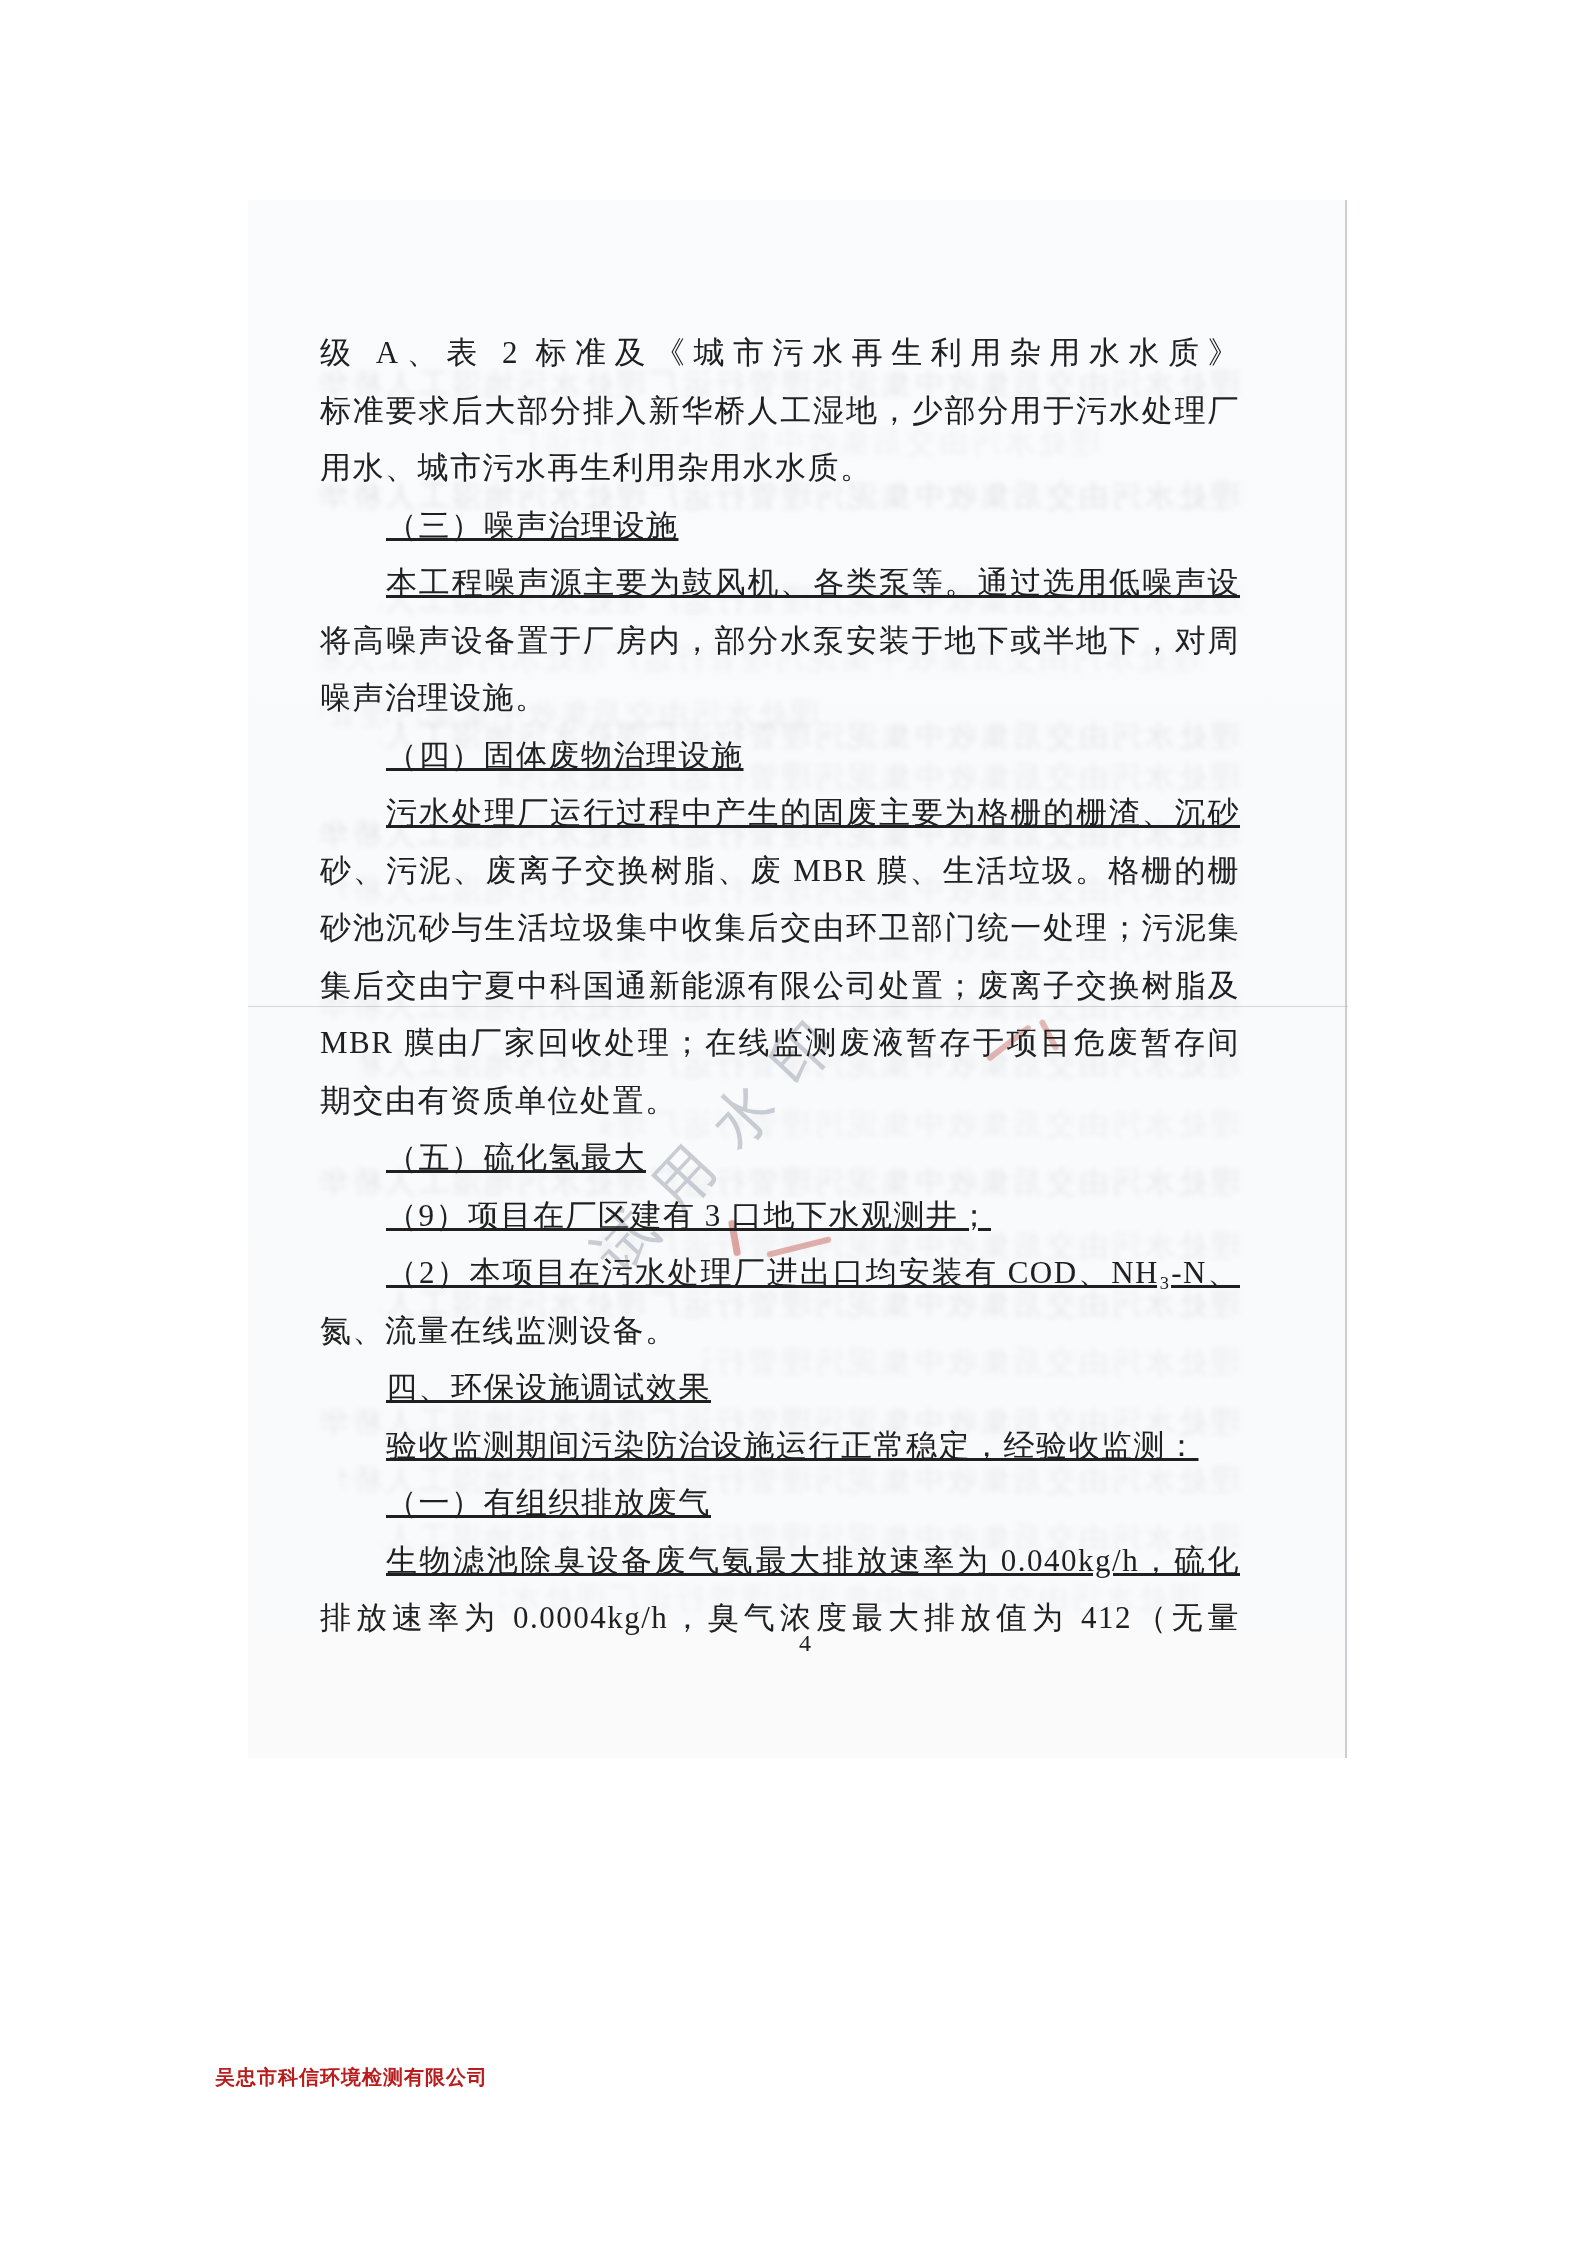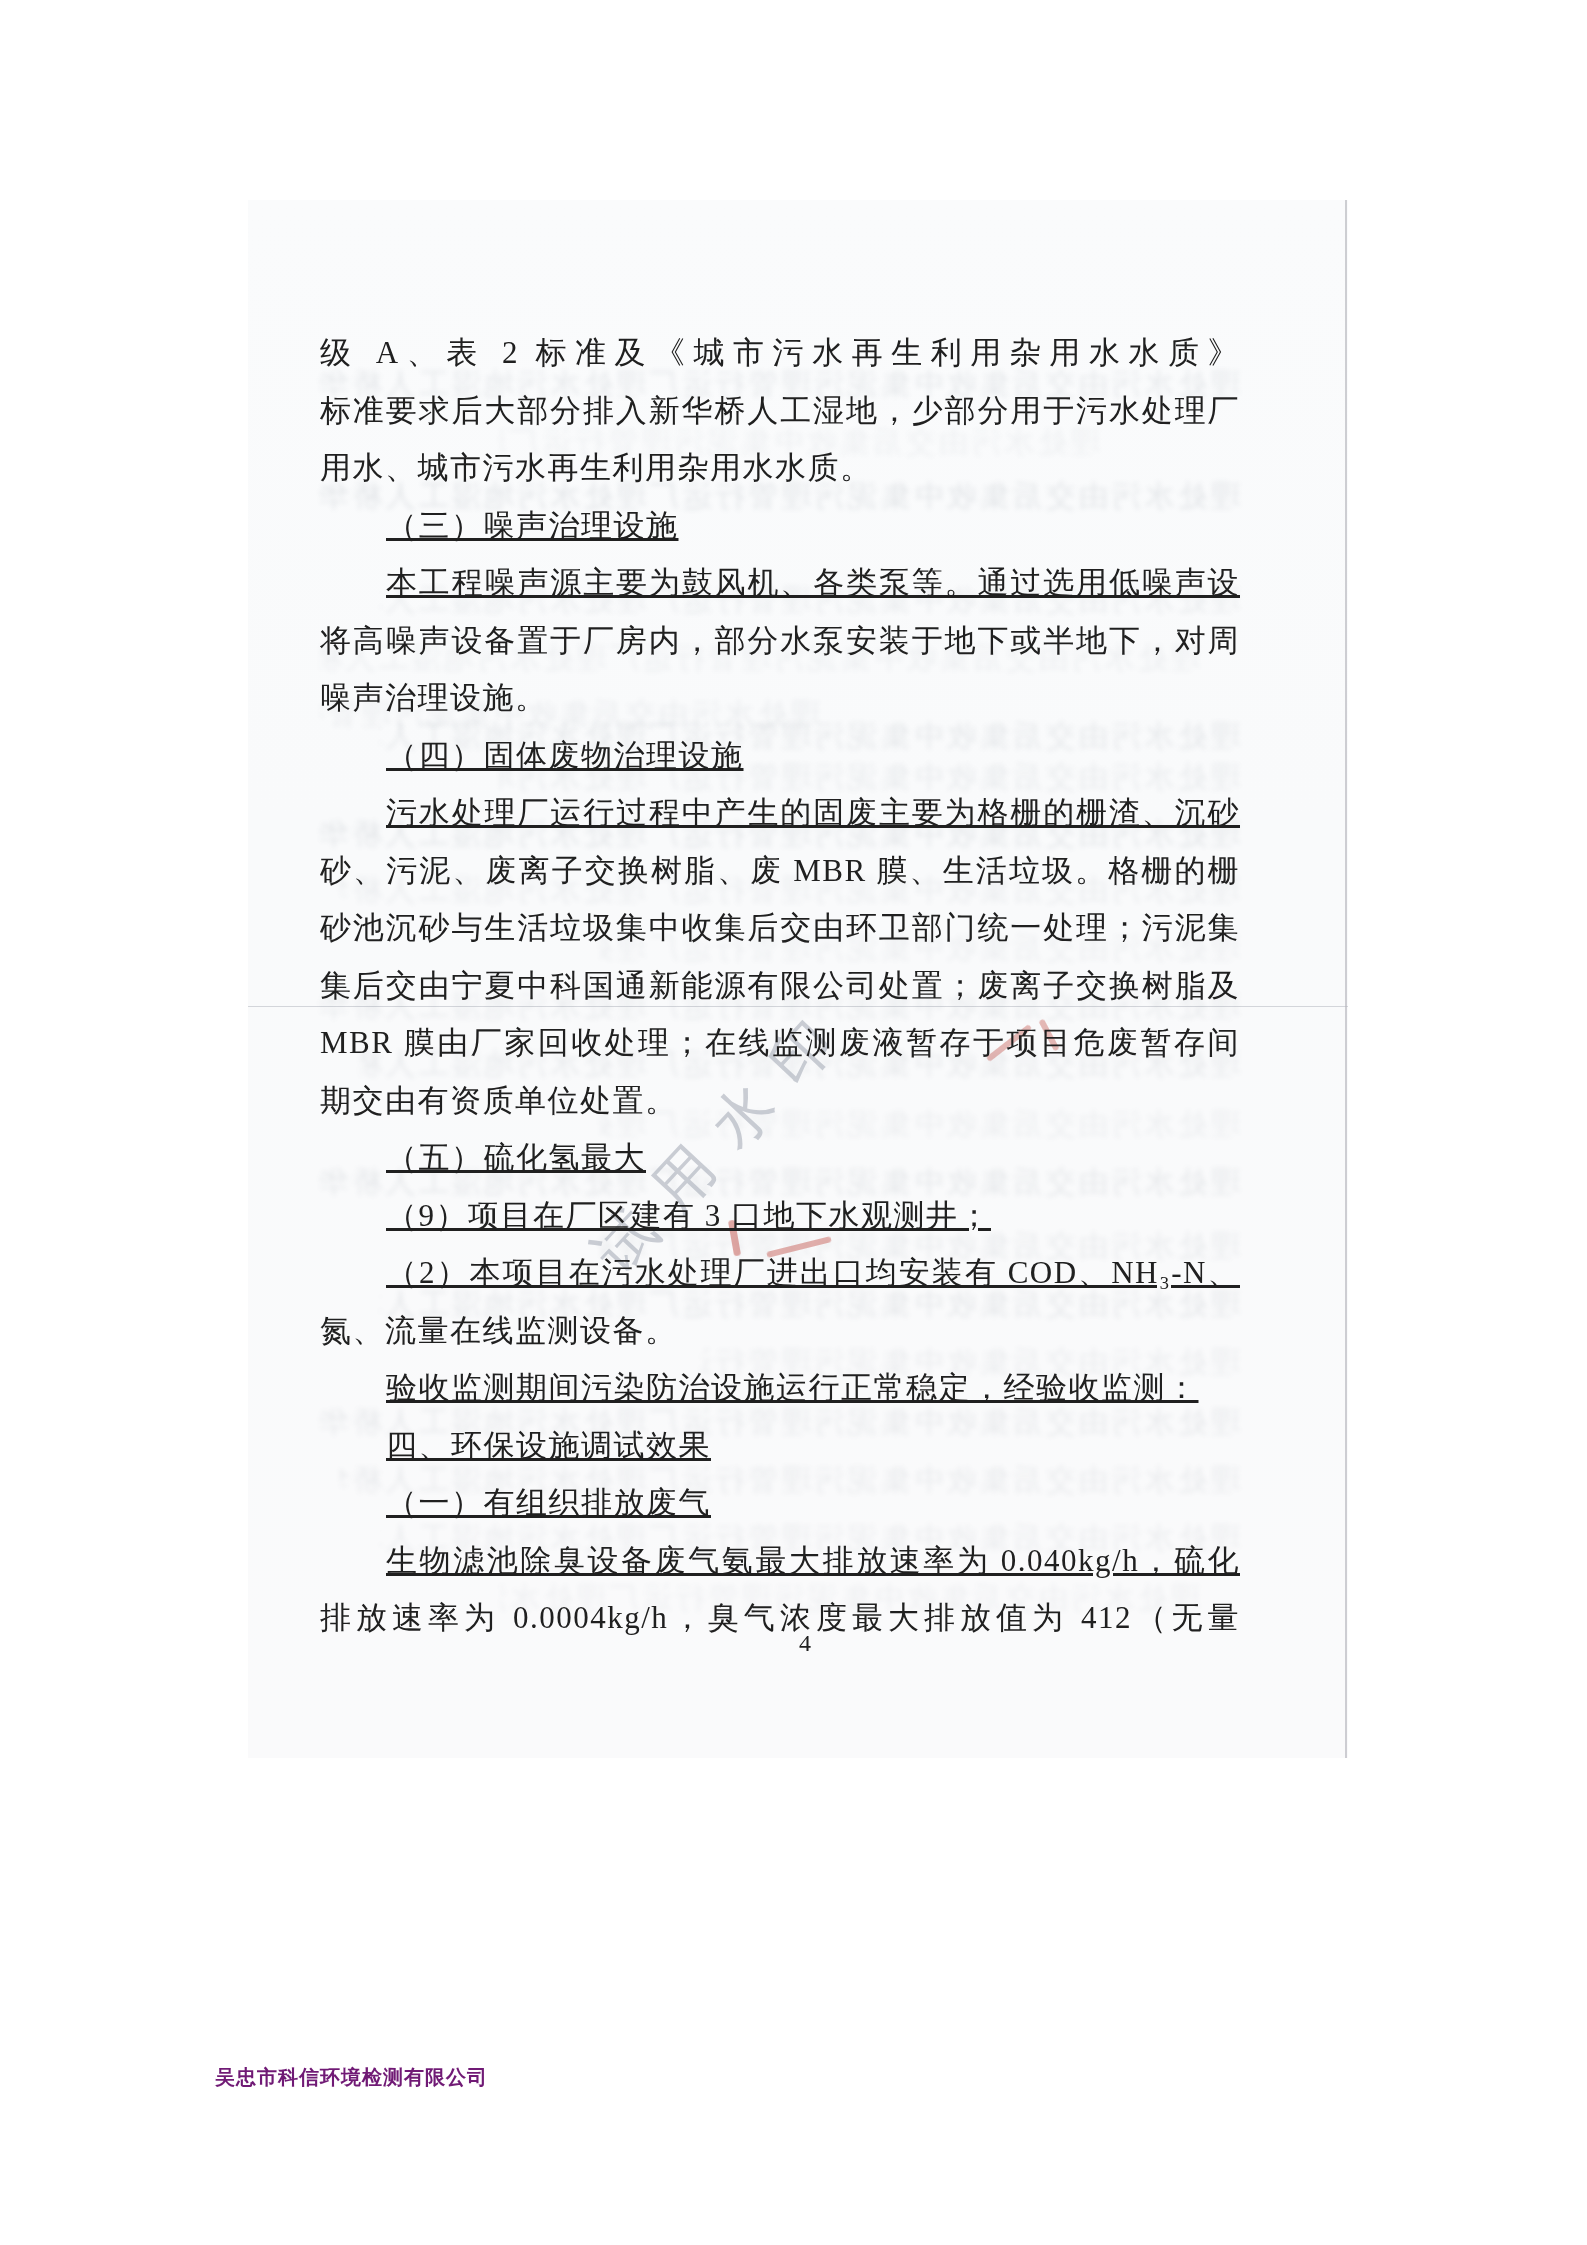--- a/index.html
+++ b/index.html
@@ -113,23 +113,23 @@
       <div class="tline indent fill">污水处理厂运行过程中产生的固废主要为格栅的栅渣、沉砂池沉</div>
       <div class="tline fill">砂、污泥、废离子交换树脂、废 MBR 膜、生活垃圾。格栅的栅渣、沉</div>
       <div class="tline fill">砂池沉砂与生活垃圾集中收集后交由环卫部门统一处理；污泥集中收</div>
       <div class="tline fill">集后交由宁夏中科国通新能源有限公司处置；废离子交换树脂及废</div>
       <div class="tline fill">MBR 膜由厂家回收处理；在线监测废液暂存于项目危废暂存间后，定</div>
       <div class="tline">期交由有资质单位处置。</div>
       <div class="tline indent">（五）硫化氢最大</div>
       <div class="tline indent">（9）项目在厂区建有 3 口地下水观测井；</div>
       <div class="tline indent fill">（2）本项目在污水处理厂进出口均安装有 COD、NH₃-N、总磷、总</div>
       <div class="tline">氮、流量在线监测设备。</div>
+      <div class="tline indent">四、环保设施调试效果</div>
       <div class="tline indent">验收监测期间污染防治设施运行正常稳定，经验收监测：</div>
-      <div class="tline indent">四、环保设施调试效果</div>
       <div class="tline indent">（一）有组织排放废气</div>
       <div class="tline indent fill">生物滤池除臭设备废气氨最大排放速率为 0.040kg/h，硫化氢最大</div>
       <div class="tline fill">排放速率为 0.0004kg/h，臭气浓度最大排放值为 412（无量纲），均满</div>
     </div>
 
   <div class="page-number" style="color: rgb(32, 32, 32);">4</div>
 
-  <div class="footer" style="color: #701a75;">吴忠市科信环境检测有限公司</div>
+  <div class="footer" style="color: #b91c1c;">吴忠市科信环境检测有限公司</div>
 </div>
 
 </body></html>

